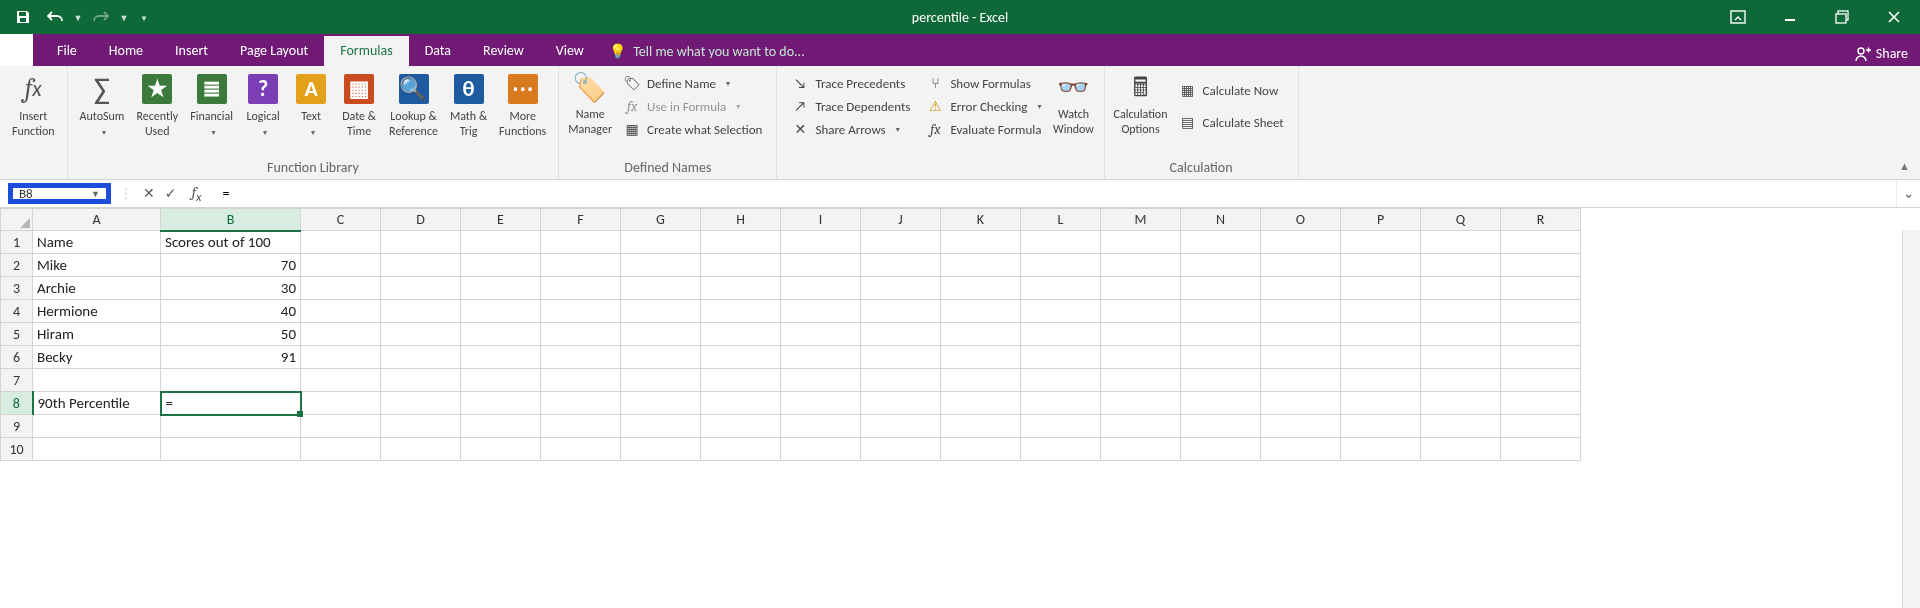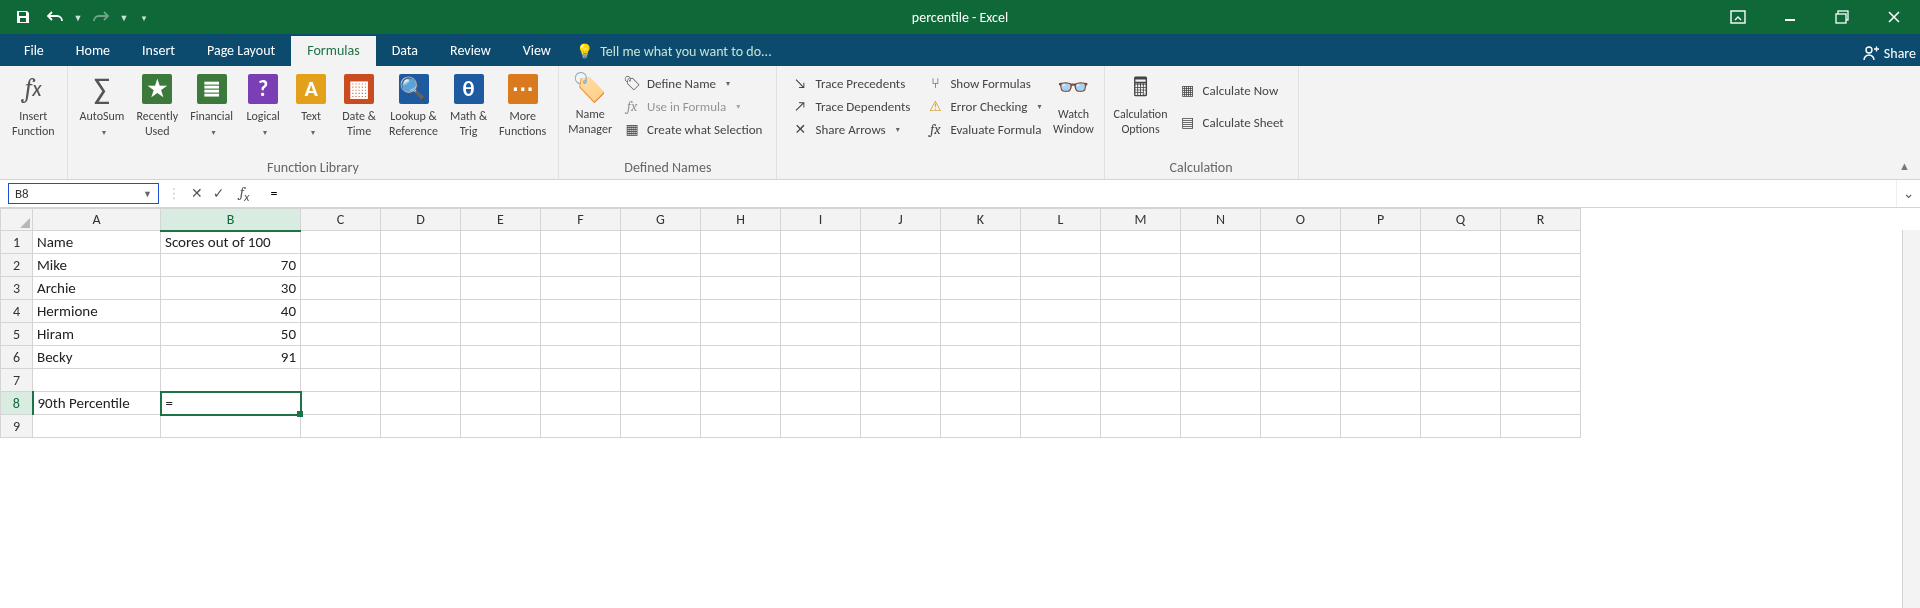--- a/index.html
+++ b/index.html
@@ -9,43 +9,43 @@
 .titlebar { background:#0e6837; height:34px; display:flex; align-items:center; color:#fff; position:relative; }
 .qat { display:flex; align-items:center; gap:2px; padding-left:8px; height:100%; }
 .qat-btn { width:30px; height:30px; display:flex; align-items:center; justify-content:center; color:#fff; }
 .qat-btn.disabled { opacity:.4; }
 .qat-sep { width:12px; text-align:center; opacity:.8; font-size:9px;}
 .title-center { position:absolute; left:50%; transform:translateX(-50%); font-size:14px; }
 .win-controls { position:absolute; right:0; display:flex; height:100%; }
 .win-btn { width:52px; display:flex; align-items:center; justify-content:center; }
 
 
-.tabs-row { background:#0c4a6e; height:32px; display:flex; align-items:flex-end; color:#fff; padding-left:8px; position:relative;}
+.tabs-row { background:#701a75; height:32px; display:flex; align-items:flex-end; color:#fff; padding-left:8px; position:relative;margin-left:33px;}
 .tab { padding:6px 16px 7px; font-size:14px; cursor:pointer; color:#fff; }
 .tab.active { background:#f3f3f3; color:#1e7346; }
 .tellme { padding:6px 10px; color:#c6e4d3; display:flex; align-items:center; gap:6px; font-size:14px;}
-.share-btn { position:absolute; right:4px; bottom:4px; display:flex; align-items:flex-start; gap:5px; color:#fff; font-size:14px;}
+.share-btn { position:absolute; right:12px; bottom:4px; display:flex; align-items:flex-end; gap:5px; color:#fff; font-size:14px;}
 
 
 .ribbon { background:#f3f3f3; border-bottom:1px solid #d4d4d4; height:114px; display:flex; position:relative; }
 .group { border-right:1px solid #e1e1e1; height:100%; display:flex; flex-direction:column; }
 .group-body { flex:1; display:flex; align-items:flex-start; padding:4px 6px 0; }
 .group-label { text-align:center; font-size:14px; color:#666; padding-bottom:3px; }
 .big-btn { display:flex; flex-direction:column; align-items:center; justify-content:flex-start; padding:2px 6px; font-size:12px; color:#444; line-height:1.25; text-align:center; min-width:48px; gap:3px; cursor:pointer;}
 .big-btn .ic { width:34px; height:34px; display:flex; align-items:center; justify-content:center; font-size:22px; }
 .small-row { display:flex; flex-direction:column; gap:1px; padding:2px 5px; }
 .small-btn { display:flex; align-items:center; gap:6px; font-size:13px; color:#444; padding:1px 3px; white-space:nowrap; height:22px; cursor:pointer;}
 .small-btn .sic { width:18px; height:18px; display:flex; align-items:center; justify-content:center; font-size:14px;}
 .dd-ar { font-size:8px; color:#666; margin-left:4px; }
 .collapse-caret { position:absolute; right:10px; bottom:6px; font-size:11px; color:#777; cursor:pointer;}
 .colpad{ padding:0 3px;}
 
 
 .fxbar { height:28px; border-bottom:1px solid #d4d4d4; display:flex; align-items:stretch; background:#fff;}
-.namebox { width:151px; border:1px solid #1d4ed8; margin:3px 0 3px 8px; display:flex; align-items:center; padding:0 6px; font-size:13px; justify-content:space-between; background:#fff;}
+.namebox { width:103px; border:5px solid #1d4ed8; margin:3px 0 3px 8px; display:flex; align-items:center; padding:0 6px; font-size:13px; justify-content:space-between; background:#fff;}
 .fx-tools { display:flex; align-items:center; padding:0 8px; gap:10px; color:#888;}
 .fx-tools .enabled{color:#555;}
 .fx-ic { width:20px; text-align:center; font-style:italic; font-family:"Cambria",serif; font-size:15px;}
 .fx-input { flex:1; border:none; outline:none; padding:0 8px; font-size:14px; font-family:Calibri,sans-serif; }
 .fx-expand { width:24px; display:flex; align-items:center; justify-content:center; color:#666; border-left:1px solid #eee;}
 
 
 .grid-wrap { position:relative; height:calc(608px - 34px - 32px - 114px - 28px); overflow:hidden; background:#fff;}
 .sheet { border-collapse:collapse; table-layout:fixed; font-family:Calibri,sans-serif; font-size:15px;}
 .sheet th, .sheet td { border:1px solid #d4d4d4; height:23px; background:#fff;}
@@ -535,16 +535,37 @@
           <td></td>
           <td></td>
           <td></td>
           <td></td>
           <td></td>
           <td></td>
           <td></td>
           <td></td>
           <td></td>
         </tr>
+        <tr>
+          <th>10</th>
+          <td></td>
+          <td></td>
+          <td></td>
+          <td></td>
+          <td></td>
+          <td></td>
+          <td></td>
+          <td></td>
+          <td></td>
+          <td></td>
+          <td></td>
+          <td></td>
+          <td></td>
+          <td></td>
+          <td></td>
+          <td></td>
+          <td></td>
+          <td></td>
+        </tr>
       </tbody>
   </table>
   <div class="vscroll"></div>
 </div>
 
 </body></html>

